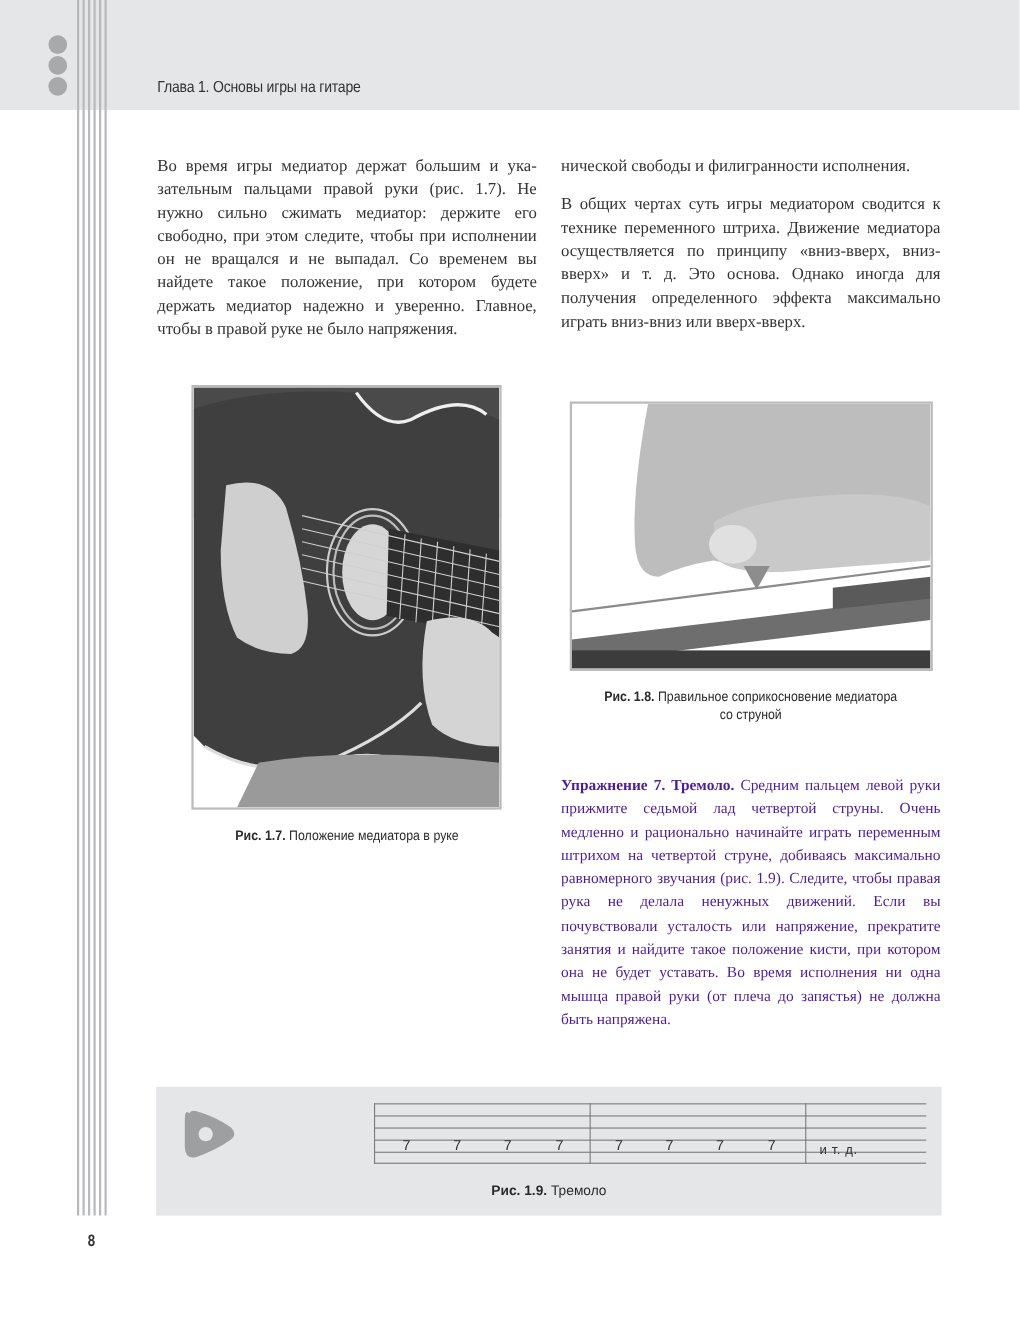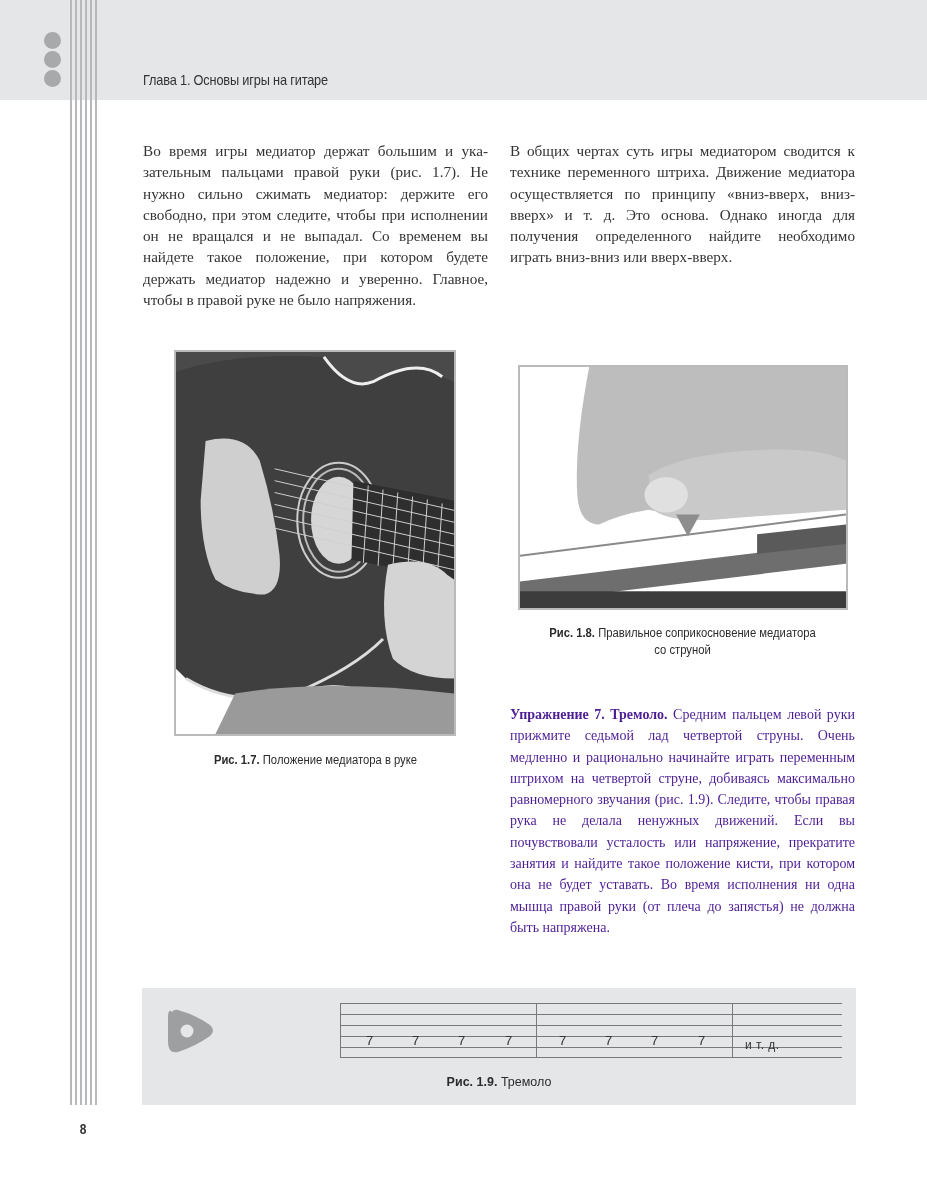--- a/index.html
+++ b/index.html
@@ -99,21 +99,22 @@
 </div>
 <div class="caption cap-1">
   <b>Рис. 1.7.</b>
   <span>Положение медиатора в руке</span>
 </div>
 
 <div class="body-block left-lower">
 </div>
 
 <div class="col col-right">
-  <p class="tight">В общих чертах суть игры медиатором сво­дится к технике переменного штриха. Движе­ние медиатора осуществляется по принципу «вниз-вверх, вниз-вверх» и т. д. Это основа. Однако иногда для получения определенного найдите необходимо играть вниз-вниз или вверх-вверх.</p>
+  <p>нической свободы и филигранности исполне­ния.</p>
+  <p class="tight">В общих чертах суть игры медиатором сво­дится к технике переменного штриха. Движе­ние медиатора осуществляется по принципу «вниз-вверх, вниз-вверх» и т. д. Это основа. Однако иногда для получения определенного эффекта максимально играть вниз-вниз или вверх-вверх.</p>
 </div>
 
 <div class="photo photo-2">
   <svg viewBox="0 0 330 245" preserveAspectRatio="none">
     <rect width="330" height="245" fill="#ffffff"></rect>
     <path d="M70 0 L330 0 L330 140 Q280 150 210 150 Q160 152 130 145 Q100 150 80 160 Q60 160 58 130 Q55 80 70 0 Z" fill="#bdbdbd"></path>
     <path d="M130 110 Q160 90 230 85 Q300 80 330 95 L330 145 Q260 150 200 155 Q150 158 135 145 Z" fill="#c9c9c9"></path>
     <ellipse cx="148" cy="130" rx="22" ry="18" fill="#e0e0e0"></ellipse>
     <polygon points="158,150 182,150 170,172" fill="#8d8d8d"></polygon>
     <line x1="0" y1="192" x2="330" y2="150" stroke="#8a8a8a" stroke-width="2"></line>

